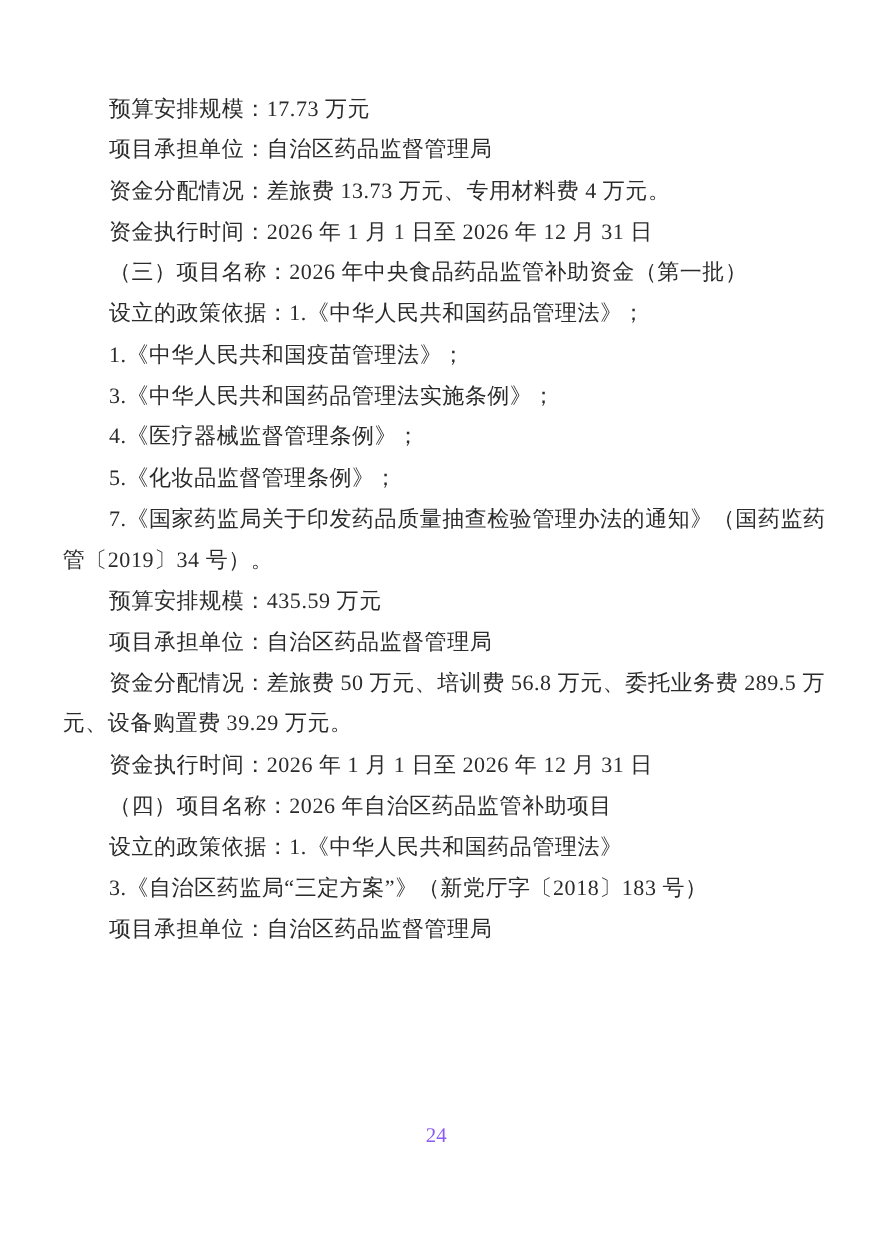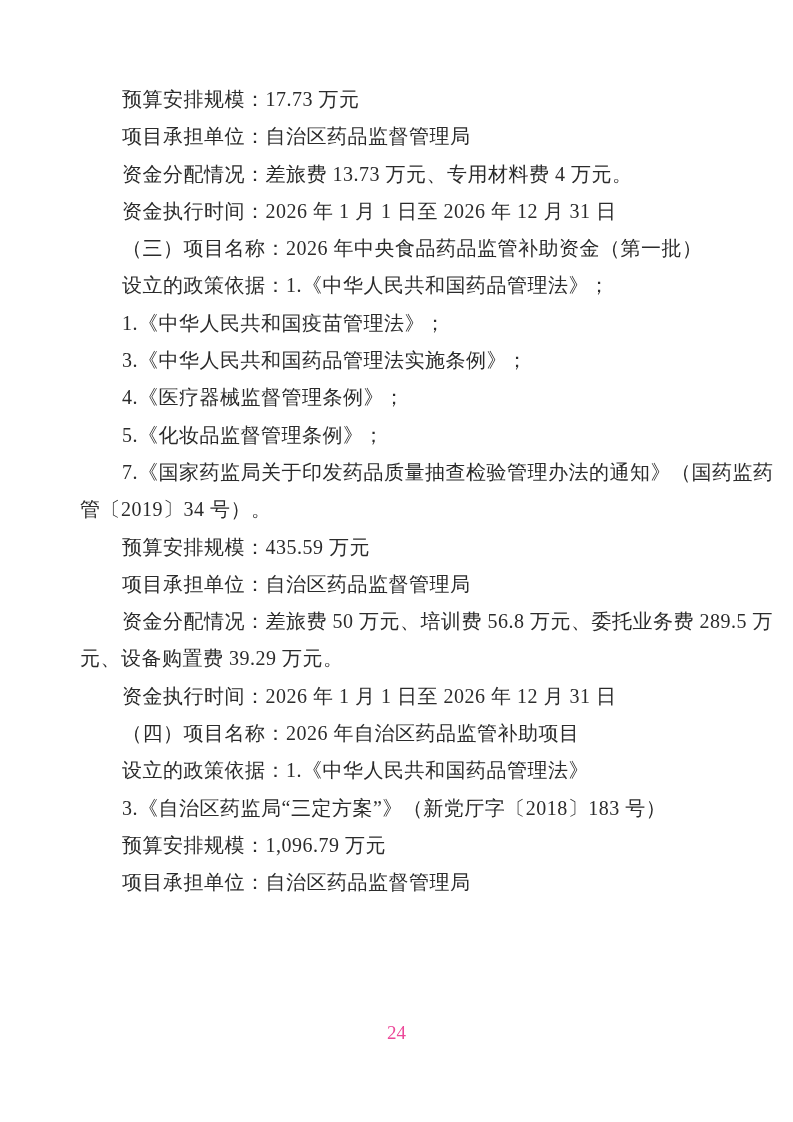--- a/index.html
+++ b/index.html
@@ -12,21 +12,21 @@
     width: 793px;
     height: 1122px;
     margin: 0 auto;
     background: #ffffff;
     overflow: hidden;
     font-family: "Liberation Serif", "DejaVu Serif", serif;
     color: #2b2b2b;
   }
   .doc-body {
     position: absolute;
-    left: 80px;
+    left: 57px;
     top: 81px;
     width: 645px;
     font-family: Liberation Serif, serif;
   }
   .line {
     font-size: 20px;
     line-height: 37.3px;
     height: 37.3px;
     white-space: nowrap;
     letter-spacing: 0.5px;
@@ -36,21 +36,21 @@
     padding-left: 42px;
   }
   .page-number {
     position: absolute;
     top: 1021px;
     left: 0;
     width: 100%;
     text-align: center;
     font-size: 19px;
     line-height: 24px;
-    color: #ec4899;
+    color: #8b5cf6;
     font-family: "Liberation Serif", "DejaVu Serif", serif;
   }
 </style>
 </head>
 <body>
 
 <div class="page">
   <div class="doc-body" id="doc-body">
       <div class="line indent">预算安排规模：17.73 万元</div>
       <div class="line indent">项目承担单位：自治区药品监督管理局</div>
@@ -65,17 +65,16 @@
       <div class="line indent">7.《国家药监局关于印发药品质量抽查检验管理办法的通知》（国药监药</div>
       <div class="line">管〔2019〕34 号）。</div>
       <div class="line indent">预算安排规模：435.59 万元</div>
       <div class="line indent">项目承担单位：自治区药品监督管理局</div>
       <div class="line indent">资金分配情况：差旅费 50 万元、培训费 56.8 万元、委托业务费 289.5 万</div>
       <div class="line">元、设备购置费 39.29 万元。</div>
       <div class="line indent">资金执行时间：2026 年 1 月 1 日至 2026 年 12 月 31 日</div>
       <div class="line indent">（四）项目名称：2026 年自治区药品监管补助项目</div>
       <div class="line indent">设立的政策依据：1.《中华人民共和国药品管理法》</div>
       <div class="line indent">3.《自治区药监局“三定方案”》（新党厅字〔2018〕183 号）</div>
-      <div class="line indent">预算安排规模：1,096.79 万元</div>
       <div class="line indent">项目承担单位：自治区药品监督管理局</div>
     </div>
   <div class="page-number">24</div>
 </div>
 
 </body></html>

